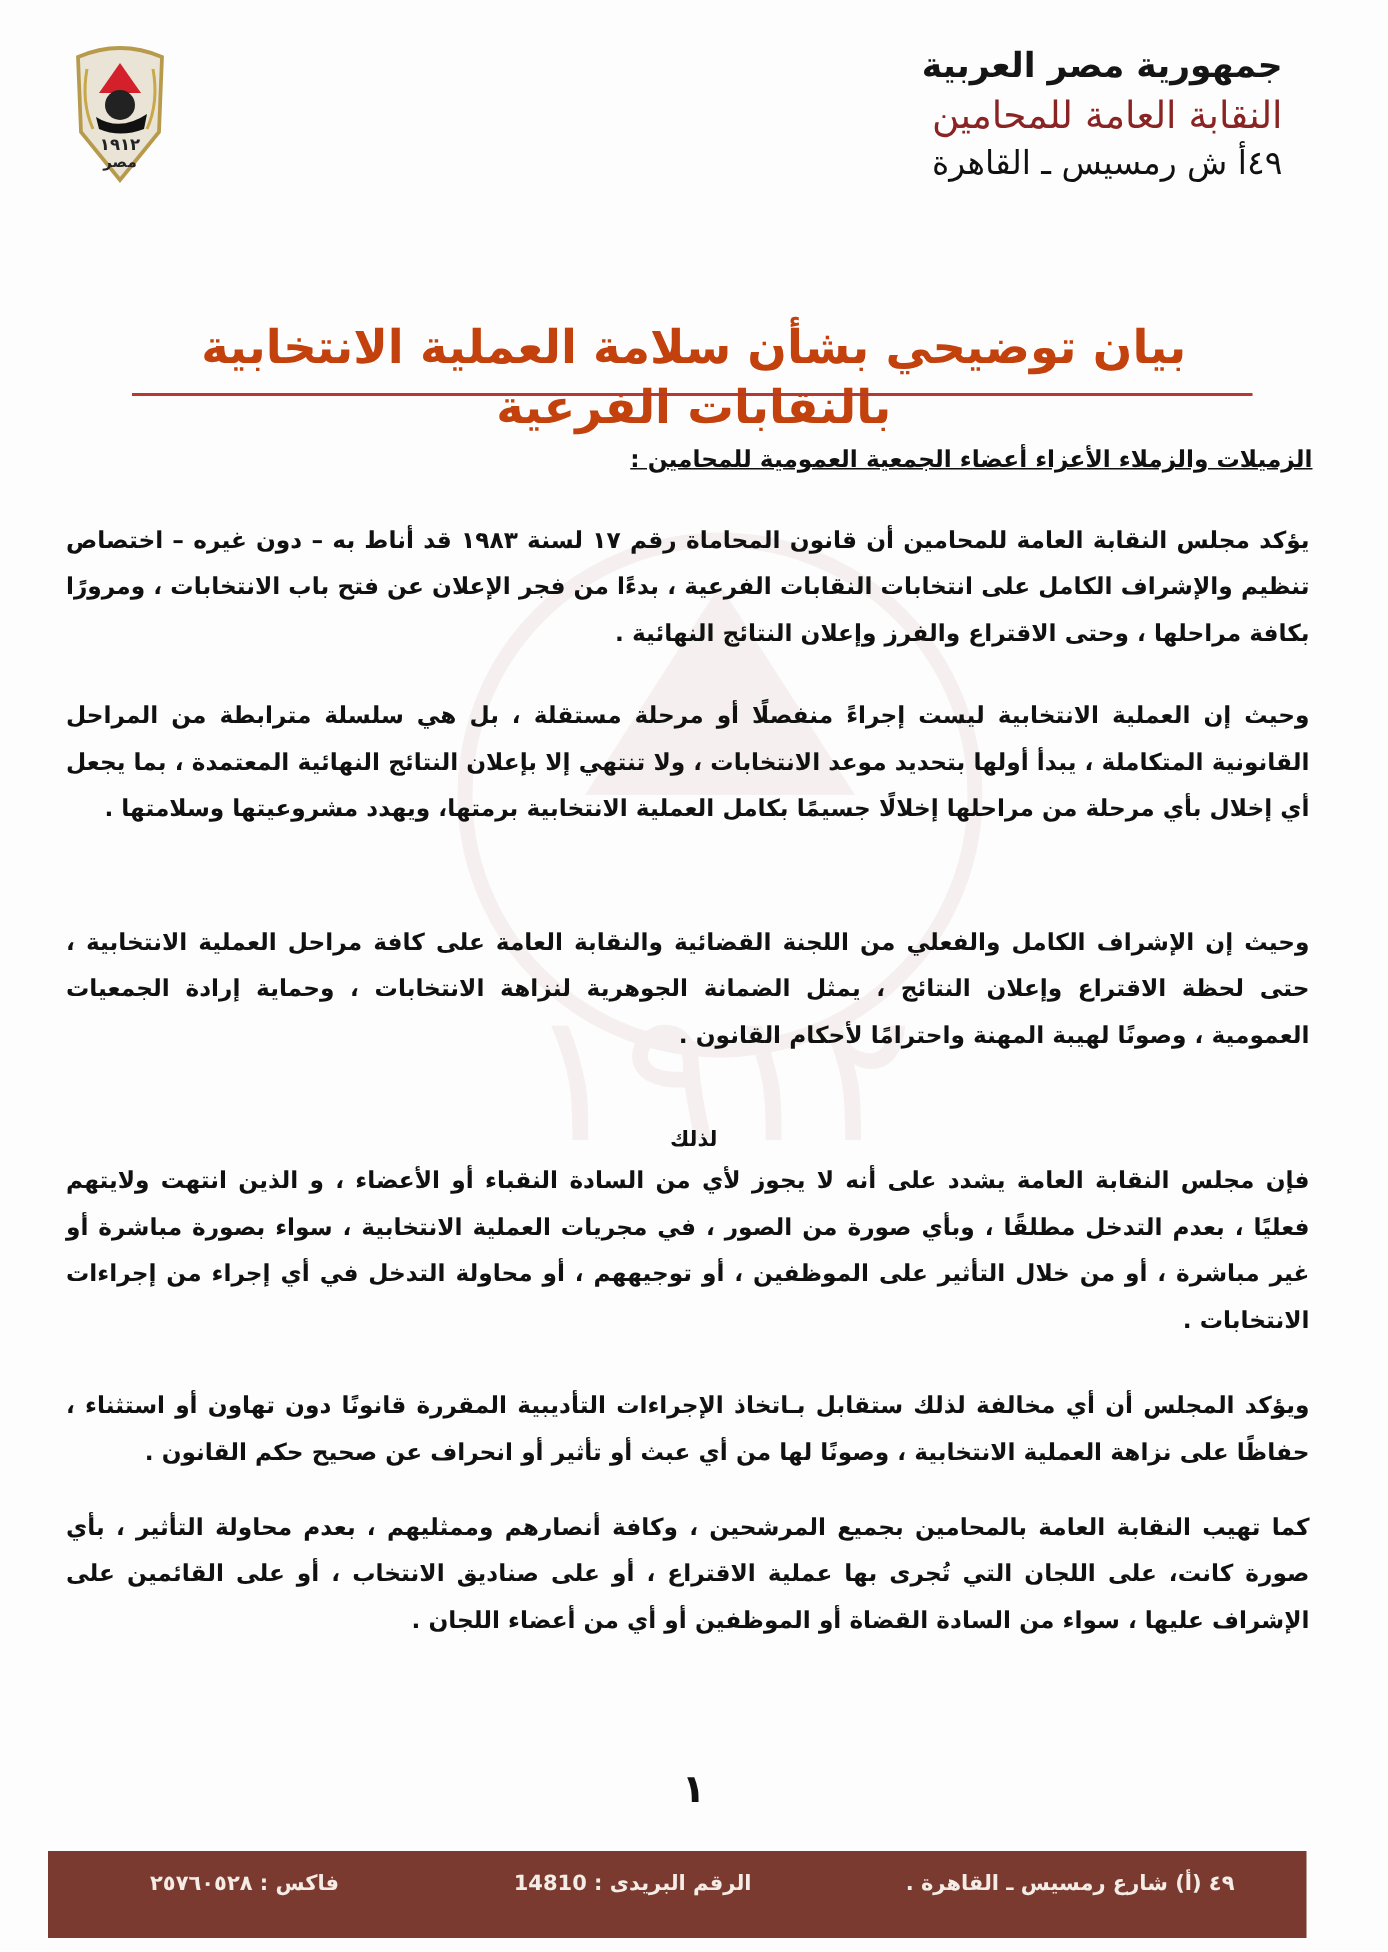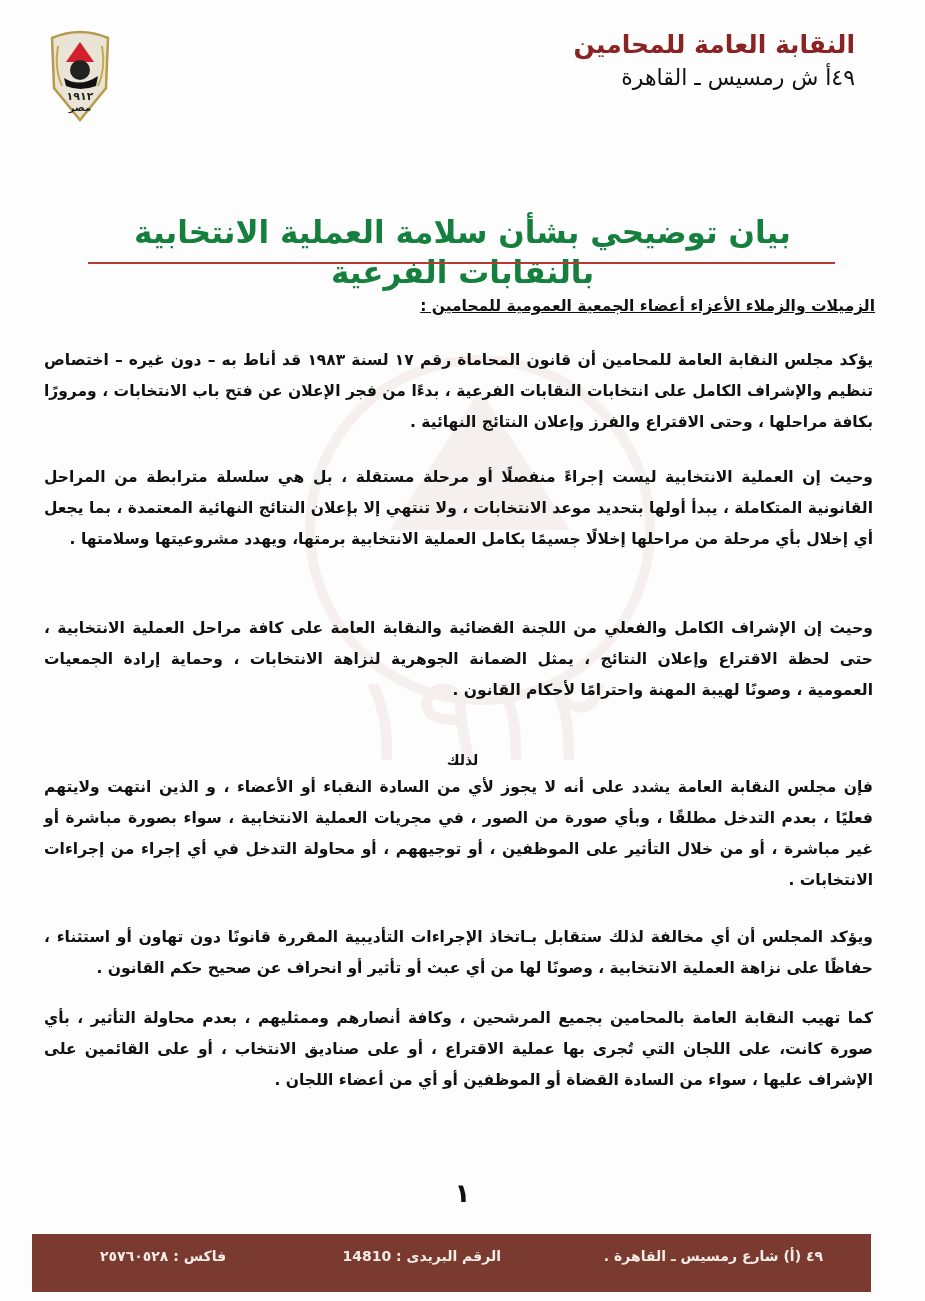--- a/index.html
+++ b/index.html
@@ -11,26 +11,26 @@
     .watermark {
       position: absolute; left: 270px; top: 330px; width: 420px; height: 520px;
       opacity: 0.06; pointer-events: none;
     }
     .logo { position: absolute; left: 44px; top: 28px; width: 72px; height: 96px; }
     .header-block {
       position: absolute; right: 70px; top: 28px; width: 320px;
       direction: rtl; text-align: right;
     }
     .header-line1 { font-weight: bold; font-size: 23px; line-height: 32px; color: #151515; }
-    .header-line2 { font-weight: bold; font-size: 25px; line-height: 34px; color: #8a2323; }
+    .header-line2 { font-weight: normal; font-size: 25px; line-height: 34px; color: #8a2323; }
     .header-line3 { font-weight: normal; font-size: 22px; line-height: 32px; color: #111; }
     .title {
       position: absolute; left: 90px; right: 90px; top: 212px;
       direction: rtl; text-align: center;
-      font-weight: bold; font-size: 31px; line-height: 40px; color: #15803d;
+      font-weight: bold; font-size: 31px; line-height: 40px; color: #c2410c;
       letter-spacing: -0.5px;
     }
     .title-rule {
       position: absolute; left: 88px; right: 90px; top: 262px; height: 2px; background: #b63a32;
     }
     .salutation {
       position: absolute; right: 50px; top: 297px; direction: rtl;
       font-weight: bold; font-size: 15.5px; color: #111; text-decoration: underline;
     }
     .body-text {
@@ -79,20 +79,21 @@
     <path d="M14 18 Q10 40 18 58" fill="none" stroke="#c9a84a" stroke-width="2"></path>
     <path d="M58 18 Q62 40 54 58" fill="none" stroke="#c9a84a" stroke-width="2"></path>
     <polygon points="36,14 50,34 22,34" fill="#d3202a"></polygon>
     <circle cx="36" cy="42" r="10" fill="#222"></circle>
     <path d="M20 50 Q36 60 54 48 L52 58 Q36 64 22 58 Z" fill="#111"></path>
     <text x="36" y="72" text-anchor="middle" font-size="11" font-weight="bold" fill="#222" font-family="DejaVu Sans, sans-serif">١٩١٢</text>
     <text x="36" y="83" text-anchor="middle" font-size="10" font-weight="bold" fill="#222" font-family="DejaVu Sans, sans-serif">مصر</text>
   </svg>
 
   <div class="header-block">
+    <div class="header-line1">جمهورية مصر العربية</div>
     <div class="header-line2">النقابة العامة للمحامين</div>
     <div class="header-line3">٤٩أ ش رمسيس ـ القاهرة</div>
   </div>
 
   <div class="title">بيان توضيحي بشأن سلامة العملية الانتخابية بالنقابات الفرعية</div>
   <div class="title-rule"></div>
 
   <div class="salutation">الزميلات والزملاء الأعزاء أعضاء الجمعية العمومية للمحامين  :</div>
 
   <div class="body-text p1">

